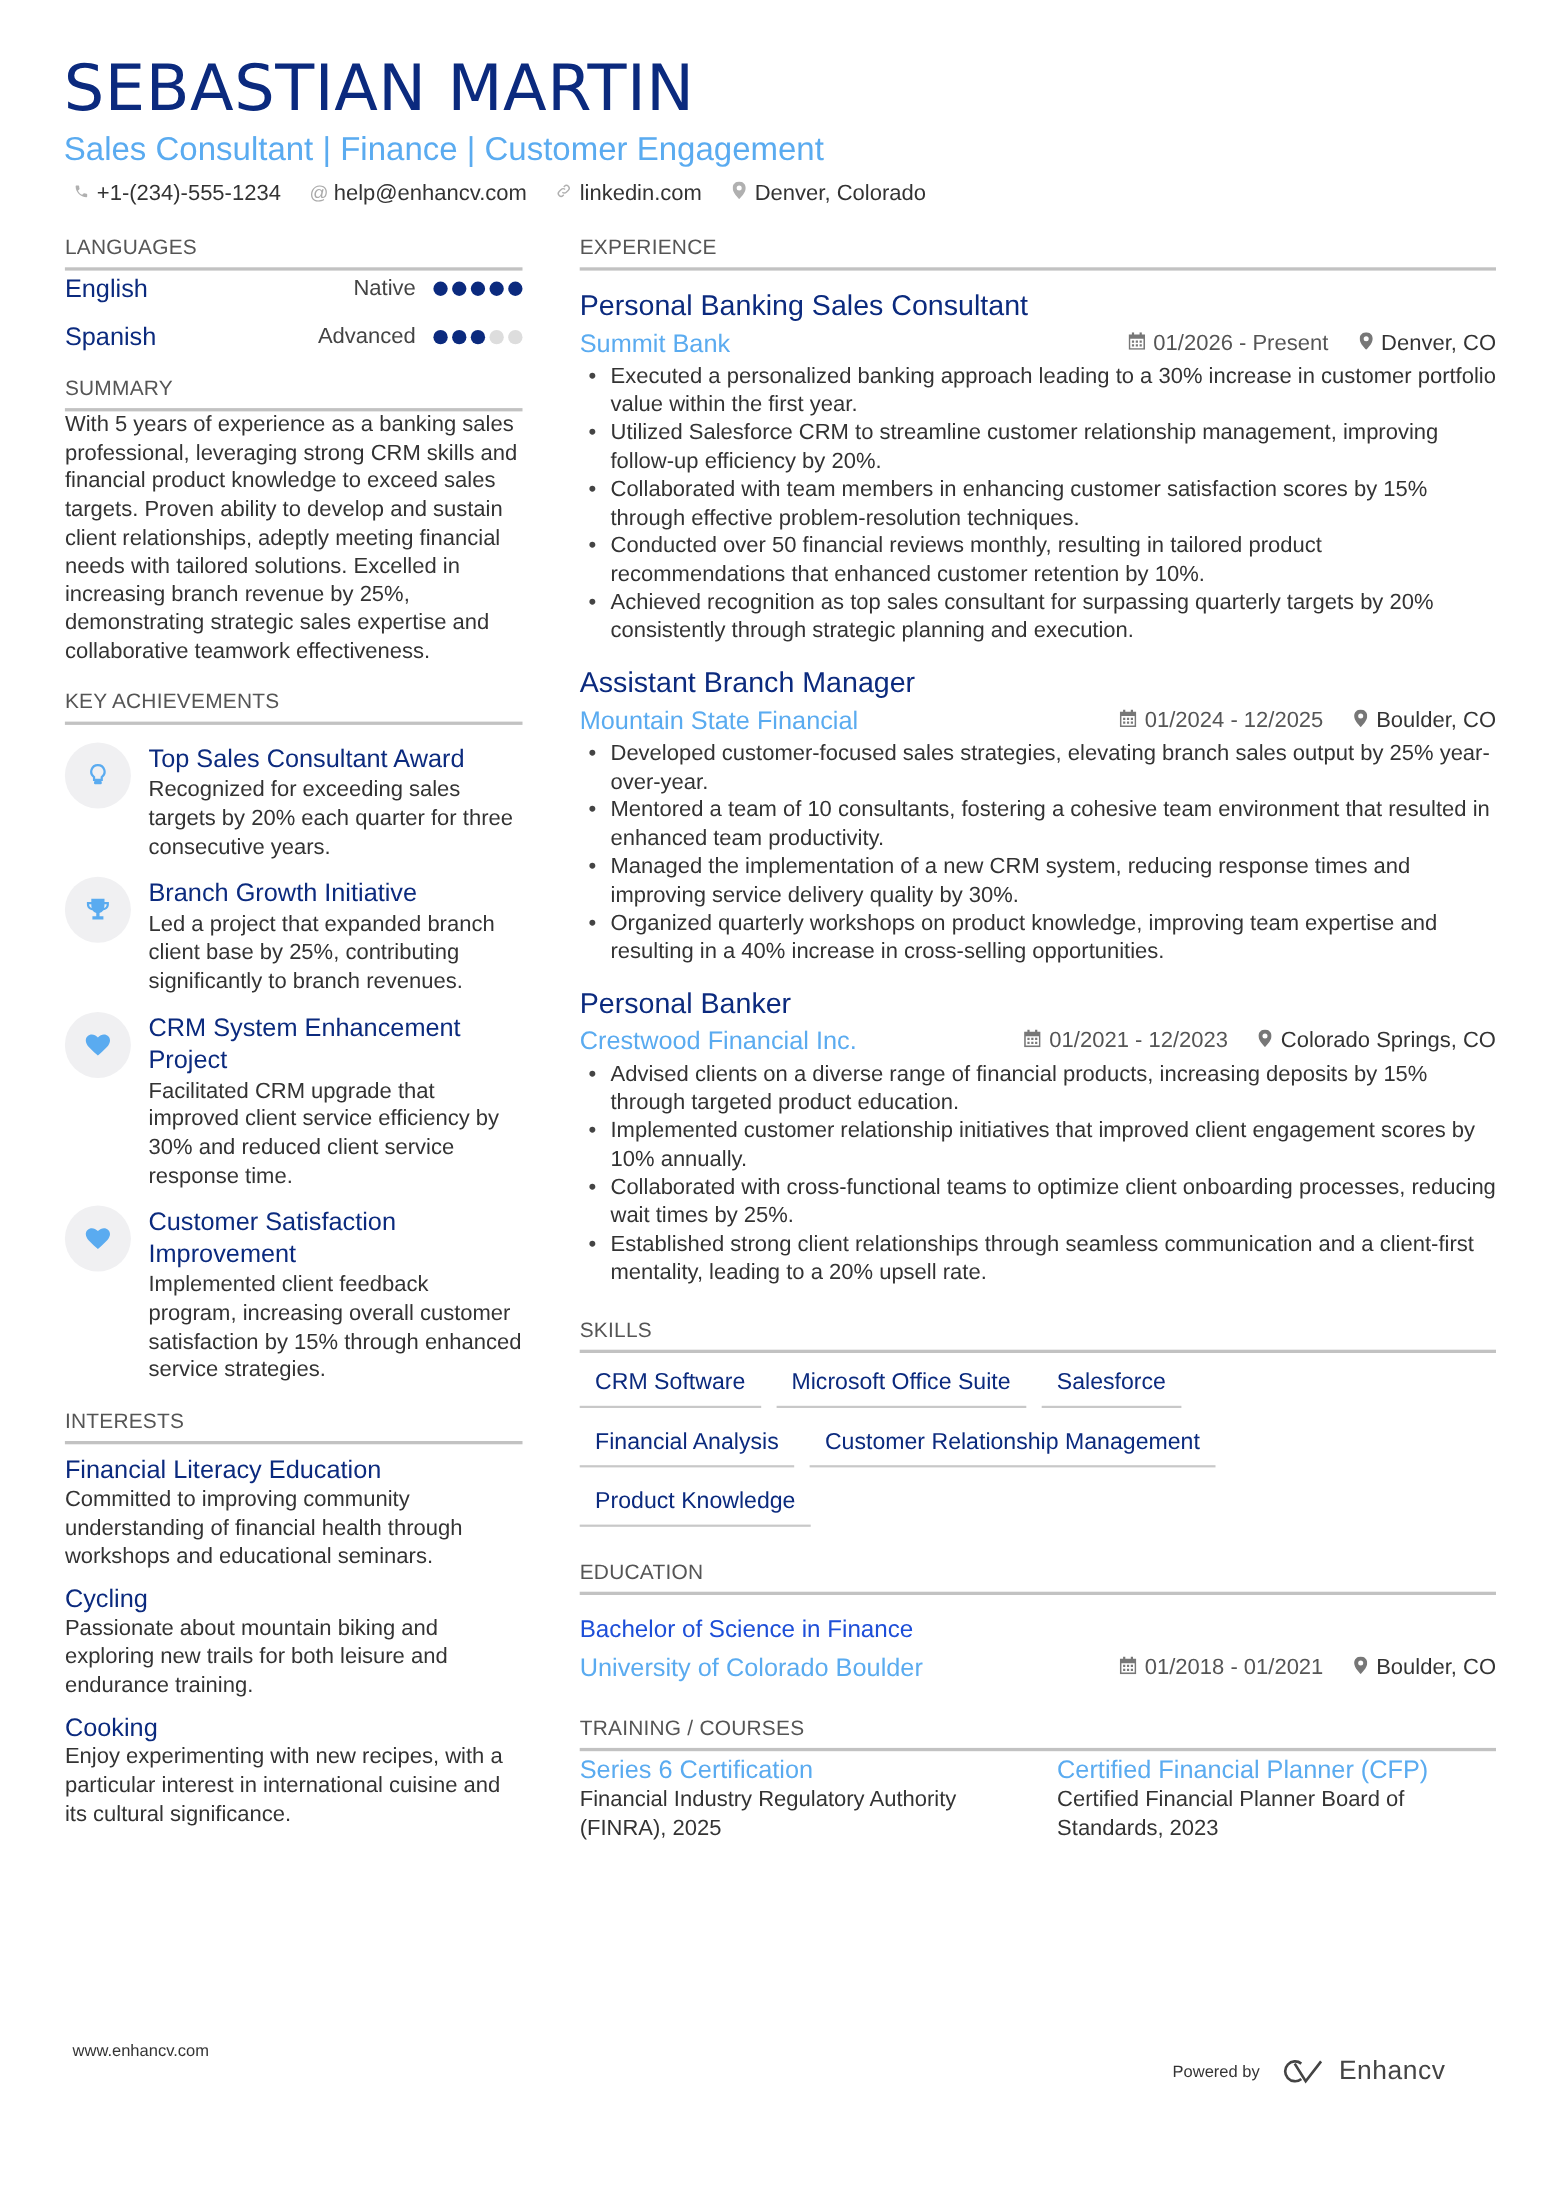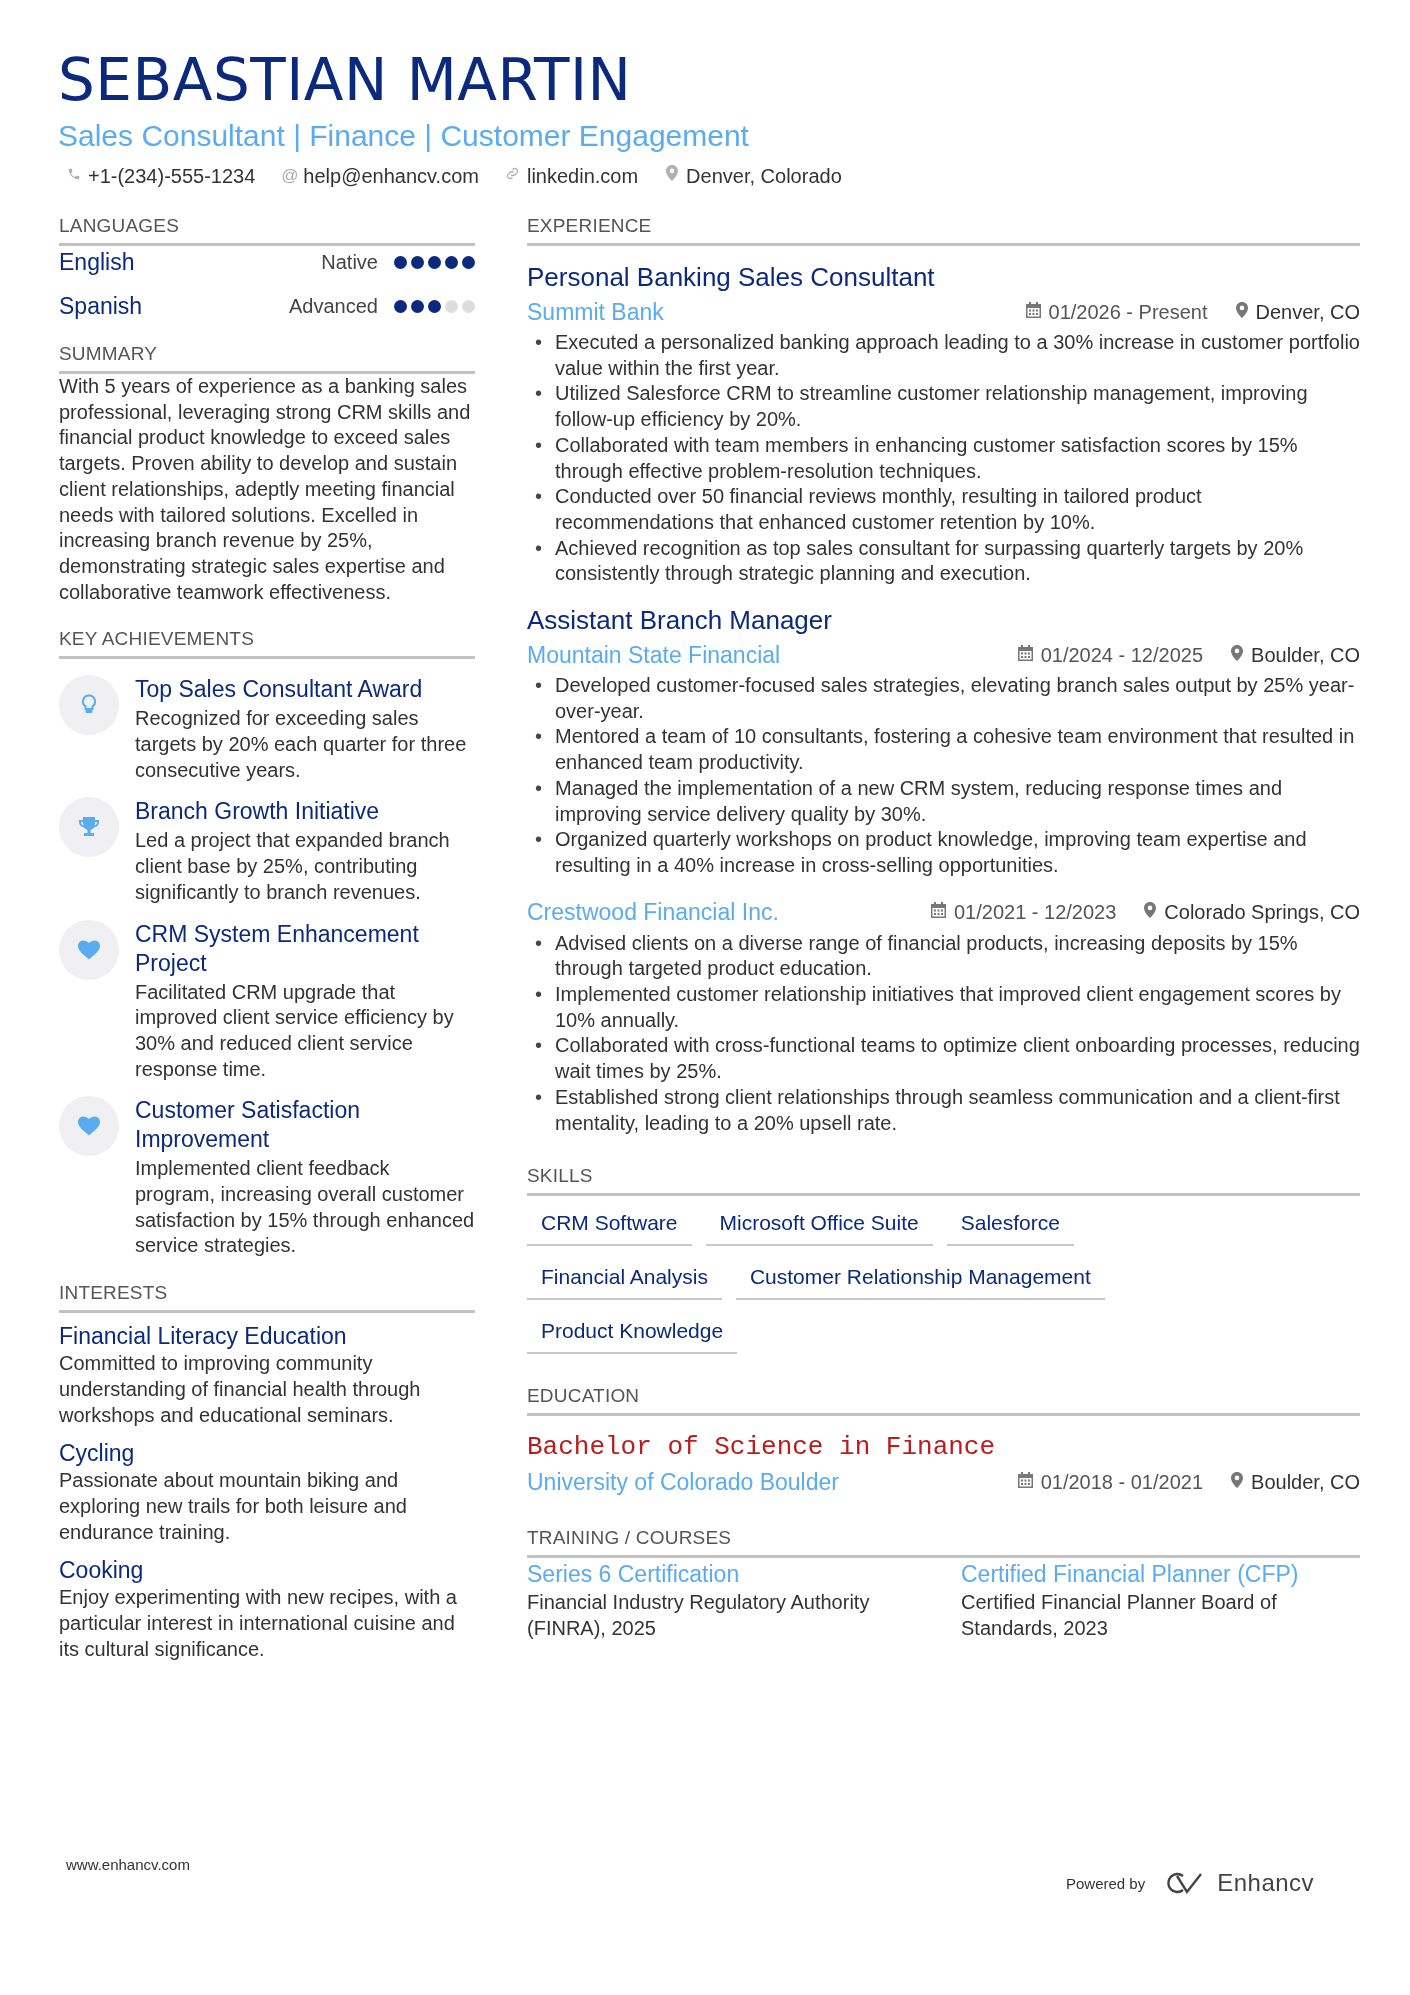--- a/index.html
+++ b/index.html
@@ -46,21 +46,21 @@
   .job-date, .job-loc { font-size: 20px; color: #555; display: flex; align-items: center; gap: 8px; }
   .job-loc { color: #333; margin-left: 28px; }
   .mini-icon { color: #777; font-size: 17px; }
   .bullets { margin: 0; padding: 0 0 0 28px; list-style: none; }
   .bullets li { position: relative; font-size: 20px; line-height: 25.7px; color: #333; }
   .bullets li::before { content: "•"; position: absolute; left: -20px; top: 0; color: #444; }
 
   .skills { display: flex; flex-wrap: wrap; gap: 12px 14px; margin: 8px 0 30px 0; width: 700px; }
   .skill { font-size: 21px; color: #0b2a7e; padding: 6px 14px 8px 14px; border-bottom: 2px solid #c8c8c8; line-height: 26px; }
 
-  .edu-title { font-size: 26px; color: #b91c1c; line-height: 34px; font-family: Liberation Mono, monospace; }
+  .edu-title { font-size: 22px; color: #1d4ed8; line-height: 34px; }
   .train-grid { display: flex; gap: 44px; }
   .train { width: 390px; }
   .train-title { font-size: 23px; color: #5aabf0; line-height: 32px; }
   .train-desc { font-size: 20px; color: #333; line-height: 25.7px; }
 
   .footer-left { position: absolute; left: 66px; top: 1856px; font-size: 15px; color: #333; }
   .footer-right { position: absolute; left: 1066px; top: 1869px; display: flex; align-items: center; gap: 18px; }
   .powered { font-size: 15px; color: #333; }
   .brand { display: flex; align-items: center; gap: 8px; font-size: 24px; color: #444; letter-spacing: 0.5px; }
 </style>
@@ -239,20 +239,21 @@
     </div>
     <ul class="bullets">
       <li>Developed customer-focused sales strategies, elevating branch sales output by 25% year-over-year.</li>
       <li>Mentored a team of 10 consultants, fostering a cohesive team environment that resulted in enhanced team productivity.</li>
       <li>Managed the implementation of a new CRM system, reducing response times and improving service delivery quality by 30%.</li>
       <li>Organized quarterly workshops on product knowledge, improving team expertise and resulting in a 40% increase in cross-selling opportunities.</li>
     </ul>
   </div>
 
   <div class="job">
+    <div class="job-title">Personal Banker</div>
     <div class="job-meta">
       <span class="job-company">Crestwood Financial Inc.</span>
       <span class="job-date">
         <span class="mini-icon"><svg width="15" height="16" viewBox="0 0 15 16">
               <path fill="#777" d="M3 0h2v2h5V0h2v2h3v14H0V2h3V0zM1.5 6v8.5h12V6h-12zm1.5 1.5h2v2H3v-2zm3.5 0h2v2h-2v-2zm3.5 0h2v2h-2v-2zM3 11h2v2H3v-2zm3.5 0h2v2h-2v-2zm3.5 0h2v2h-2v-2z"></path>
             </svg></span>
         <span>01/2021 - 12/2023</span>
       </span>
       <span class="job-loc">
         <span class="mini-icon"><svg width="12" height="16" viewBox="0 0 12 16">

